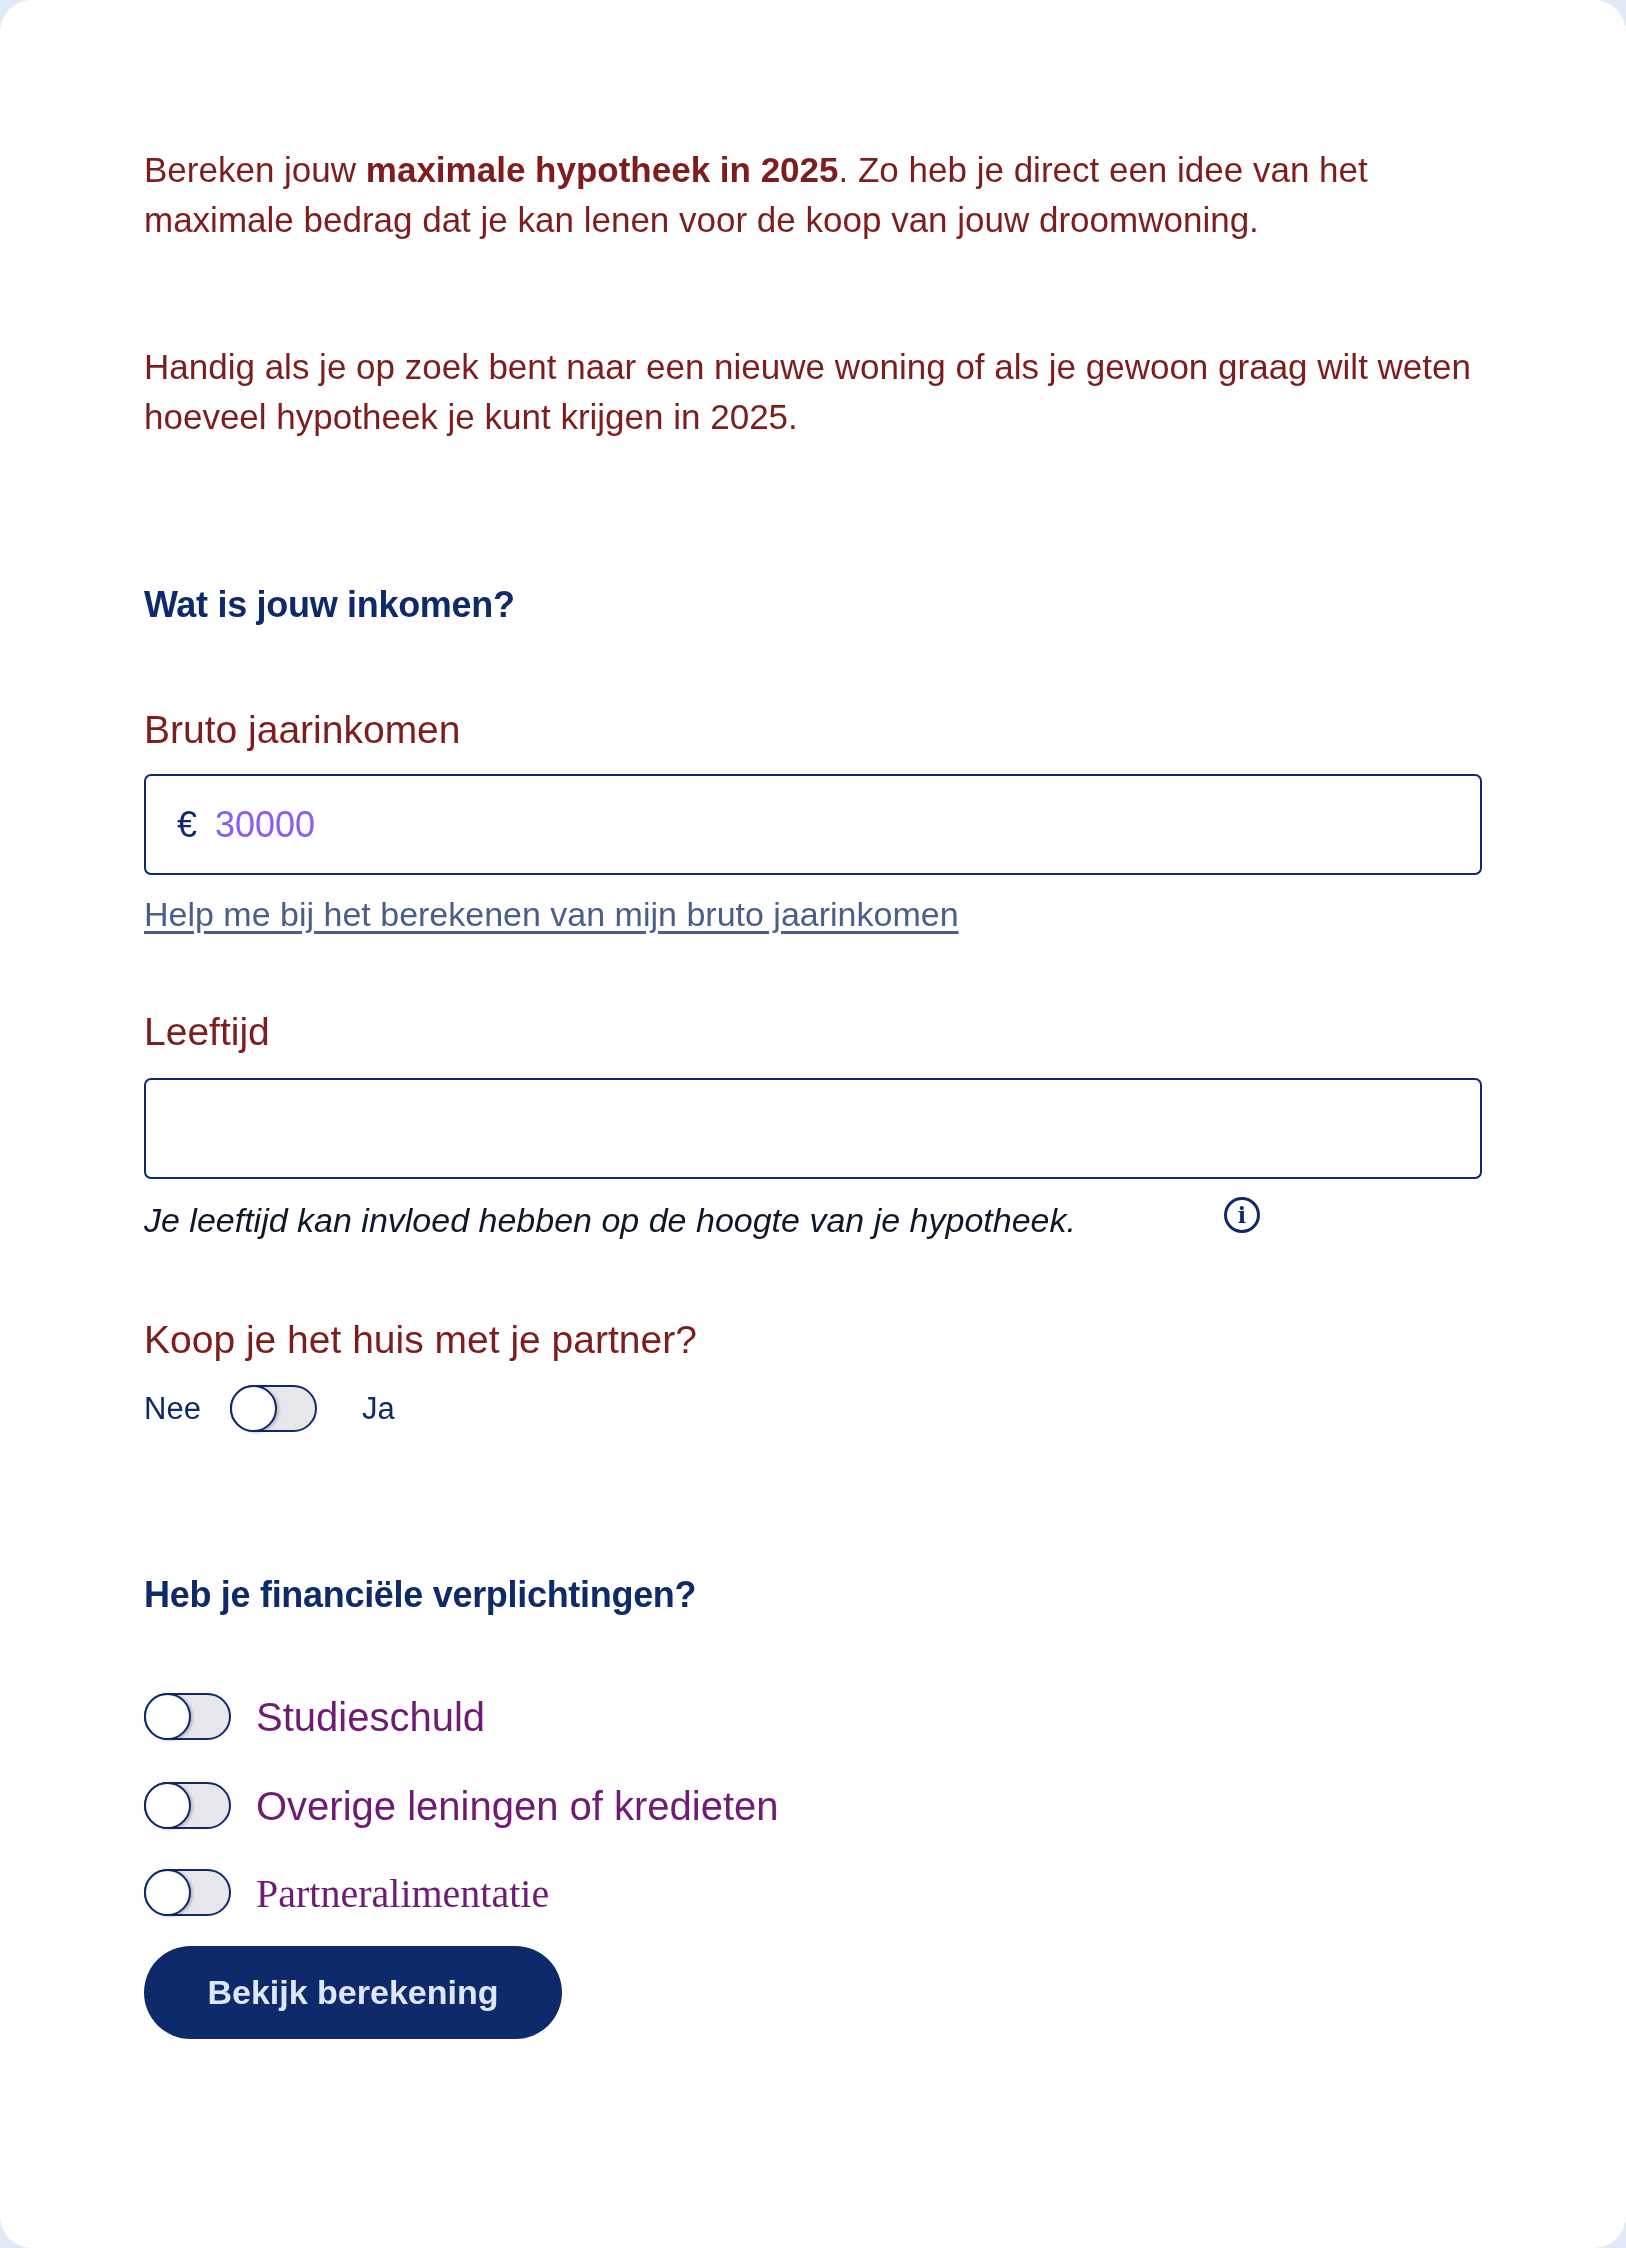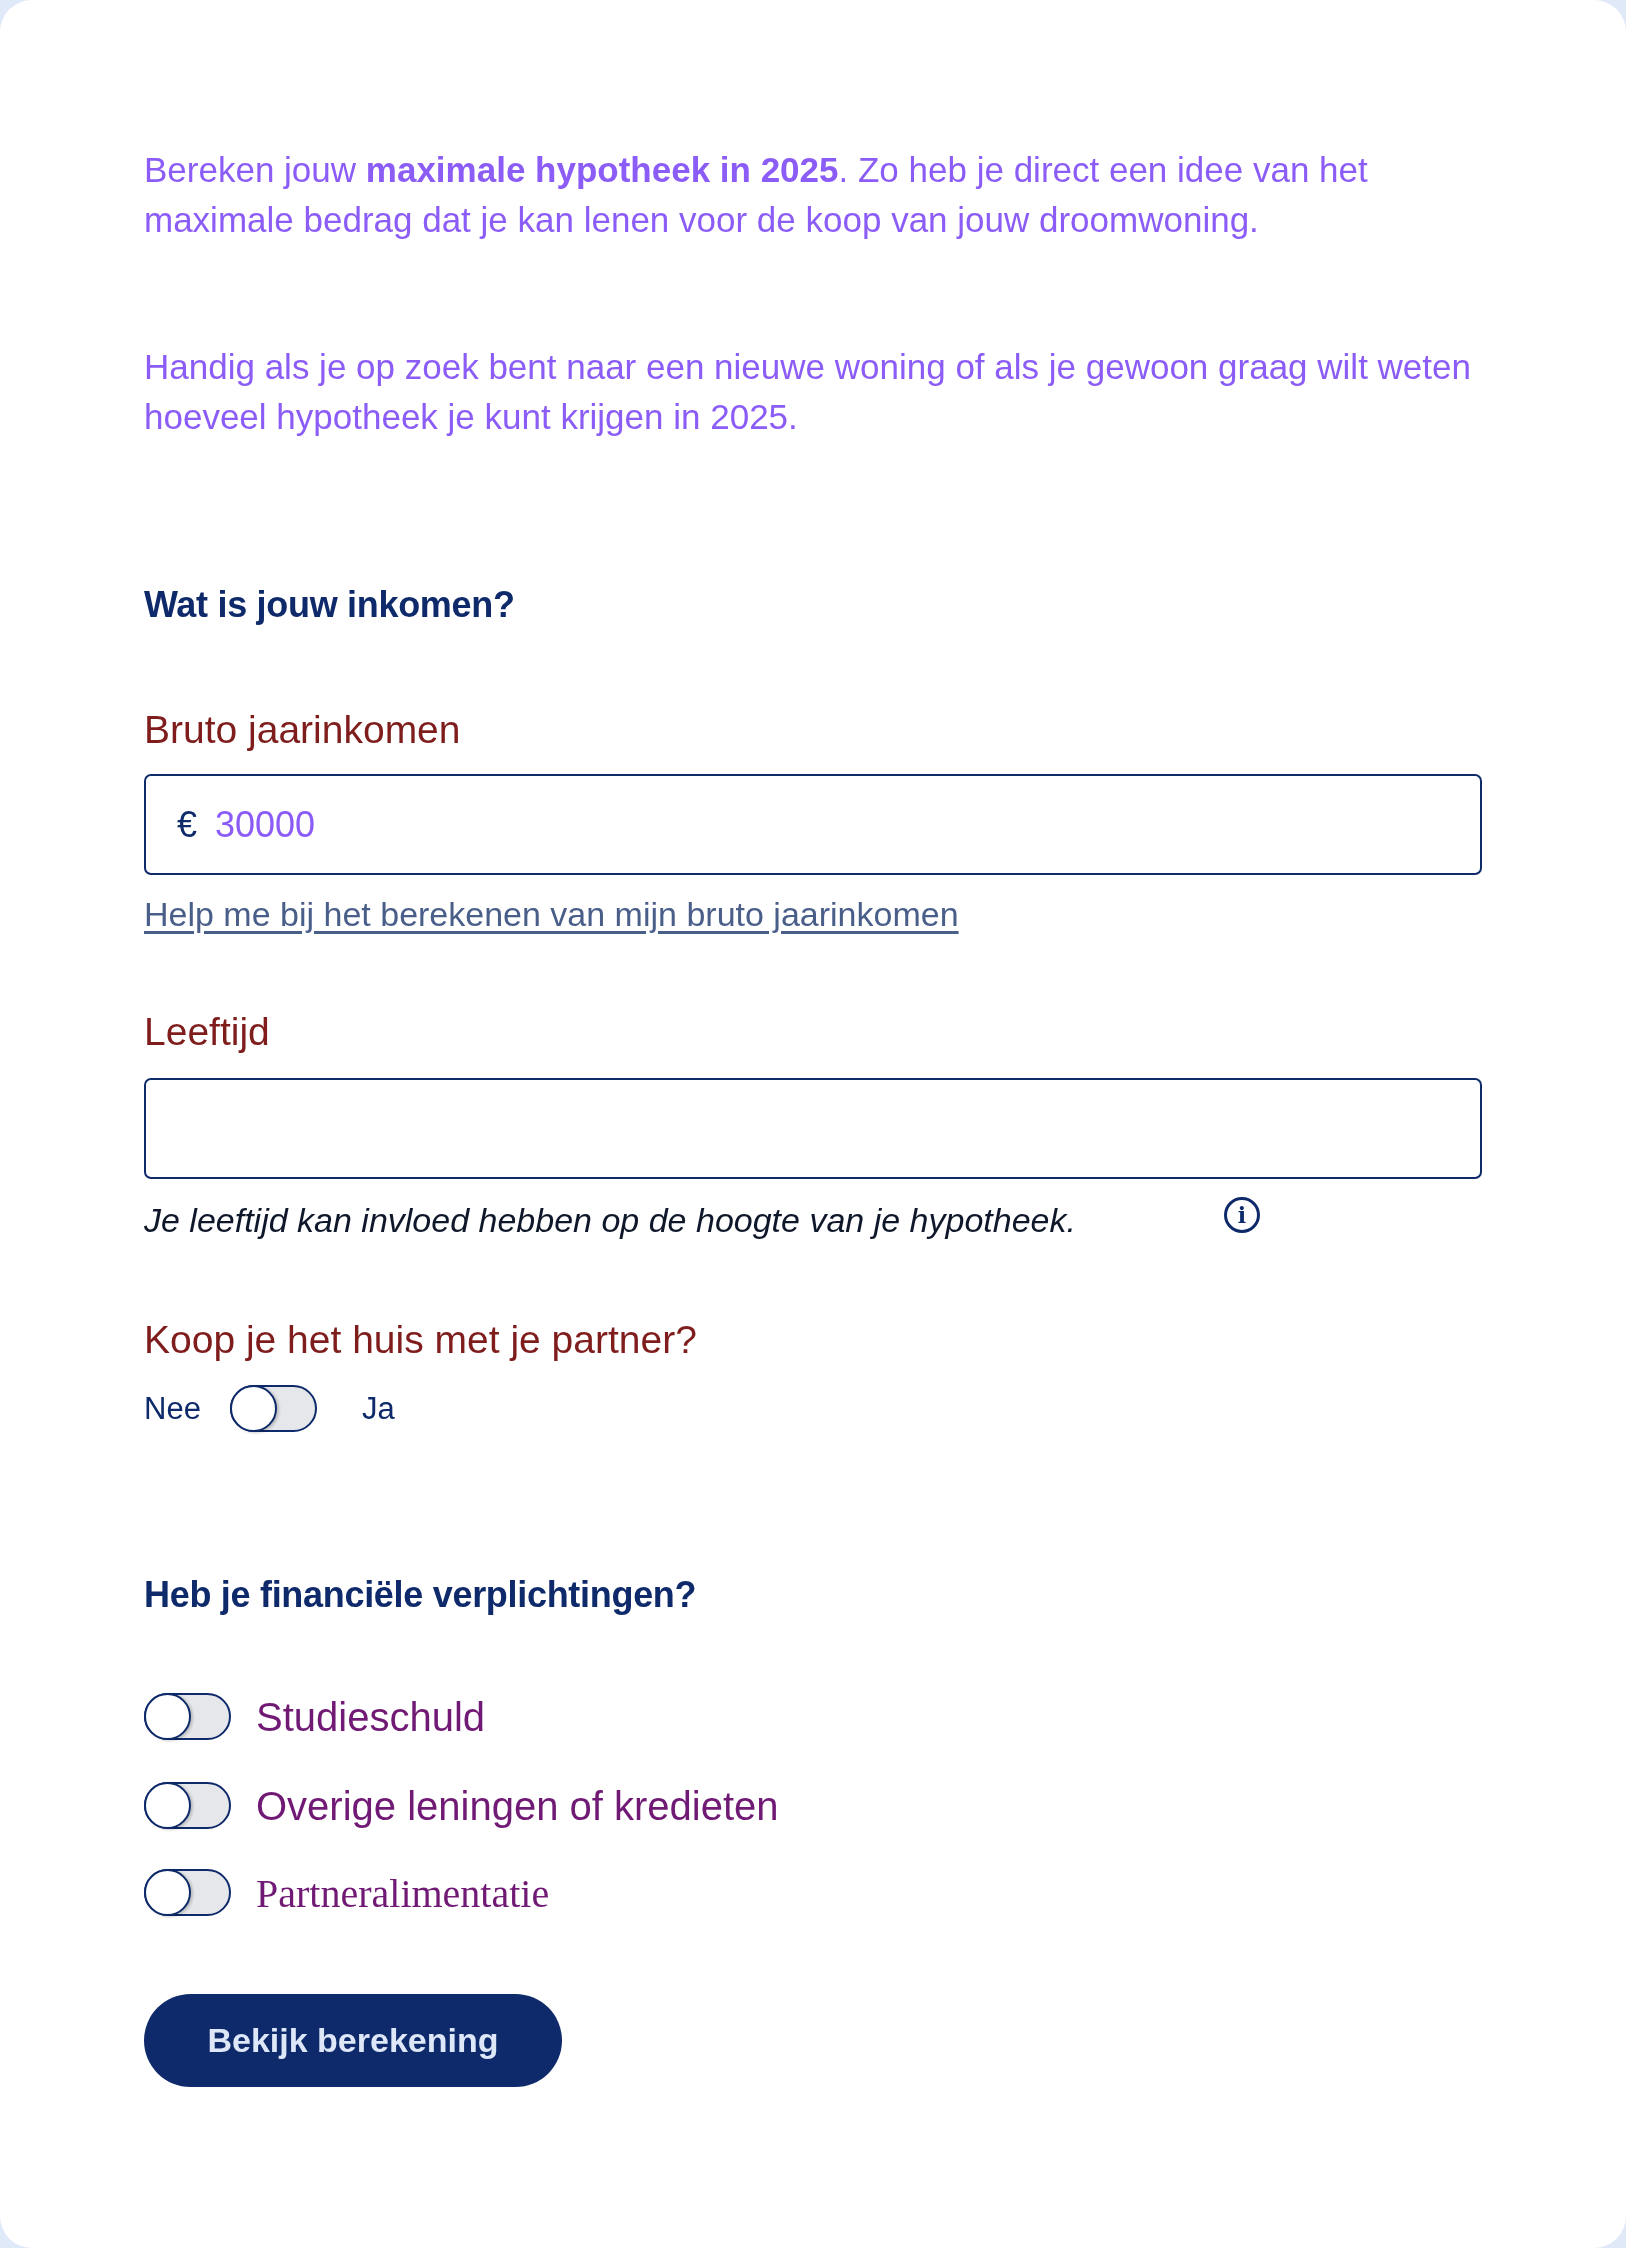--- a/index.html
+++ b/index.html
@@ -5,21 +5,21 @@
   html, body { margin:0; padding:0; }
   body {
     width:1626px; height:2248px; background:#dfe9f7; overflow:hidden;
     font-family:"Liberation Sans", sans-serif; color:#0e2a6b;
   }
   .card {
     position:absolute; left:0; top:0; width:1626px; height:2248px;
     background:#ffffff; border-radius:32px;
   }
   .abs { position:absolute; }
-  .intro { left:144px; width:1340px; font-size:35px; line-height:50px; color:#8b5cf6; margin:0; }
+  .intro { left:144px; width:1340px; font-size:35px; line-height:50px; color:#7f1d1d; margin:0; }
   .intro b { font-weight:700; }
   .h2 { left:144px; font-size:36px; font-weight:700; color:#0e2a6b; margin:0; line-height:60px; letter-spacing:-0.3px; }
   .label { left:144px; font-size:39px; color:#7f1d1d; line-height:48px; }
   .input {
     left:144px; width:1334px; height:97px; border:2px solid #0e2a6b; border-radius:7px;
     background:#fff; box-sizing:content-box; display:flex; align-items:center;
   }
   .euro { font-size:36px; margin-left:31px; color:#0e2a6b; }
   .value { font-size:36px; margin-left:18px; color:#8b5cf6; border:none; outline:none; background:transparent; font-family:"Liberation Sans", sans-serif; width:1100px; padding:0; }
   .help { left:144px; font-size:34px; color:#4a5e8a; text-decoration:underline; text-underline-offset:5px; line-height:44px; }
@@ -86,15 +86,15 @@
   <div class="toggle" style="left:144px; top:1782px;">
     <div class="knob"></div>
   </div>
   <div class="abs opt-label" style="left:256px; top:1782px;">Overige leningen of kredieten</div>
 
   <div class="toggle" style="left:144px; top:1869px;">
     <div class="knob"></div>
   </div>
   <div class="abs opt-label" style="left:256px; top:1870px;font-family:Liberation Serif, serif;">Partneralimentatie</div>
 
-  <button class="abs btn" style="top:1994px;text-align:center;">Bekijk berekening</button>
+  <button class="abs btn" style="top:1946px;text-align:center;">Bekijk berekening</button>
 
 </div>
 
 </body></html>

